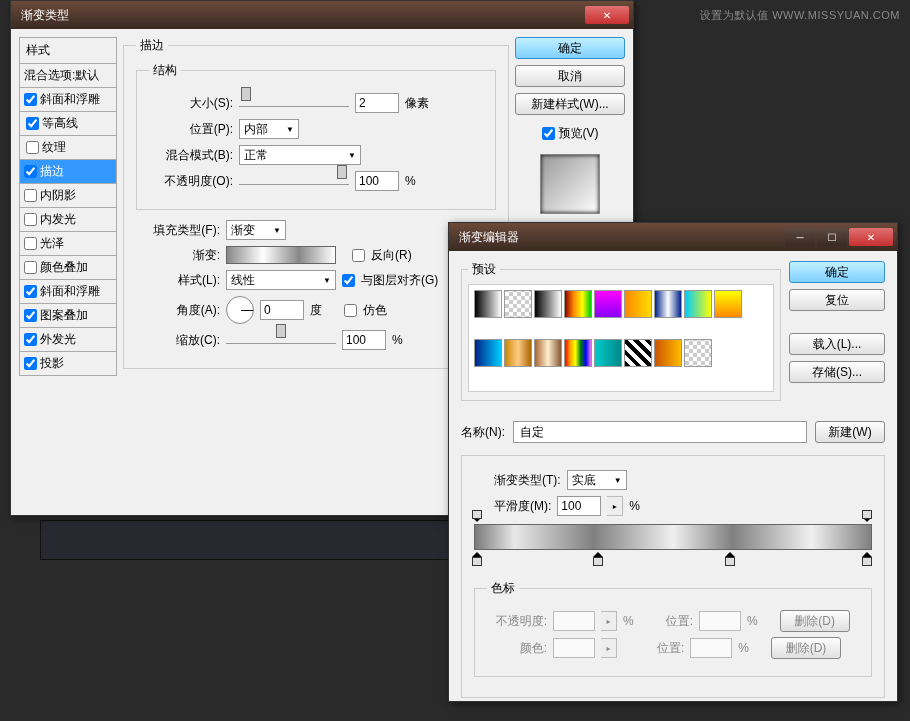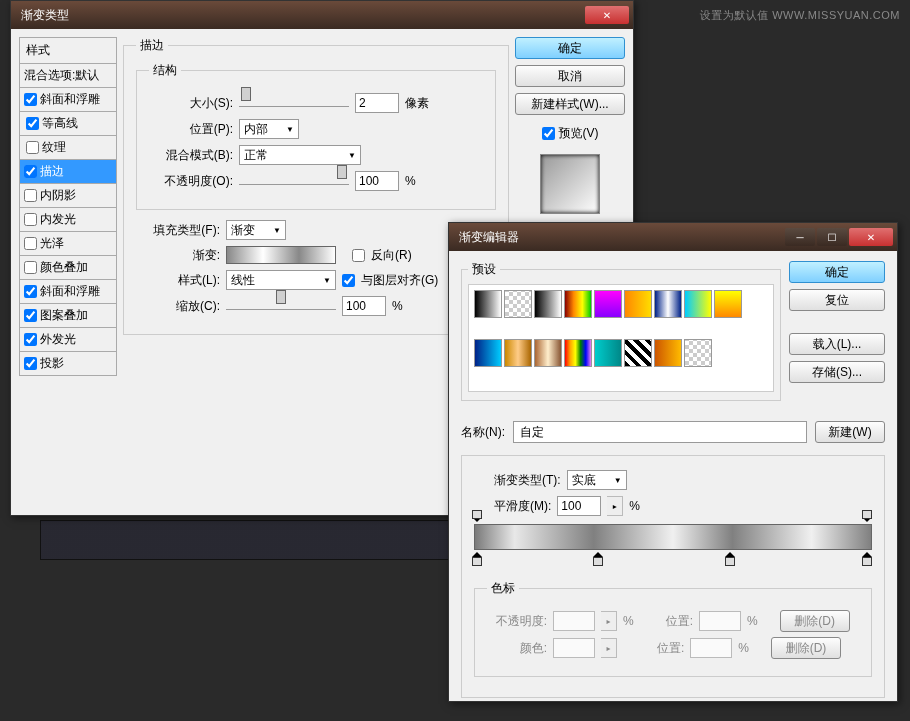--- a/index.html
+++ b/index.html
@@ -187,20 +187,29 @@
         <div class="form-row">
           <span class="label">样式(L):</span>
           <div class="dropdown" style="width:110px">
               <span>线性</span>
               <span class="arrow">▼</span>
             </div>
           <input type="checkbox" checked="" style="">
           <span>与图层对齐(G)</span>
         </div>
         <div class="form-row">
+          <span class="label">角度(A):</span>
+          <div class="angle-dial"></div>
+          <input class="ninput" value="0" style="">
+          <span>度</span>
+          <span style="width:10px"></span>
+          <input type="checkbox" style="">
+          <span>仿色</span>
+        </div>
+        <div class="form-row">
           <span class="label">缩放(C):</span>
           <div class="slider">
               <div class="thumb" style="left:50px"></div>
             </div>
           <input class="ninput" value="100" style="">
           <span>%</span>
         </div>
       </fieldset>
     </div>
 

